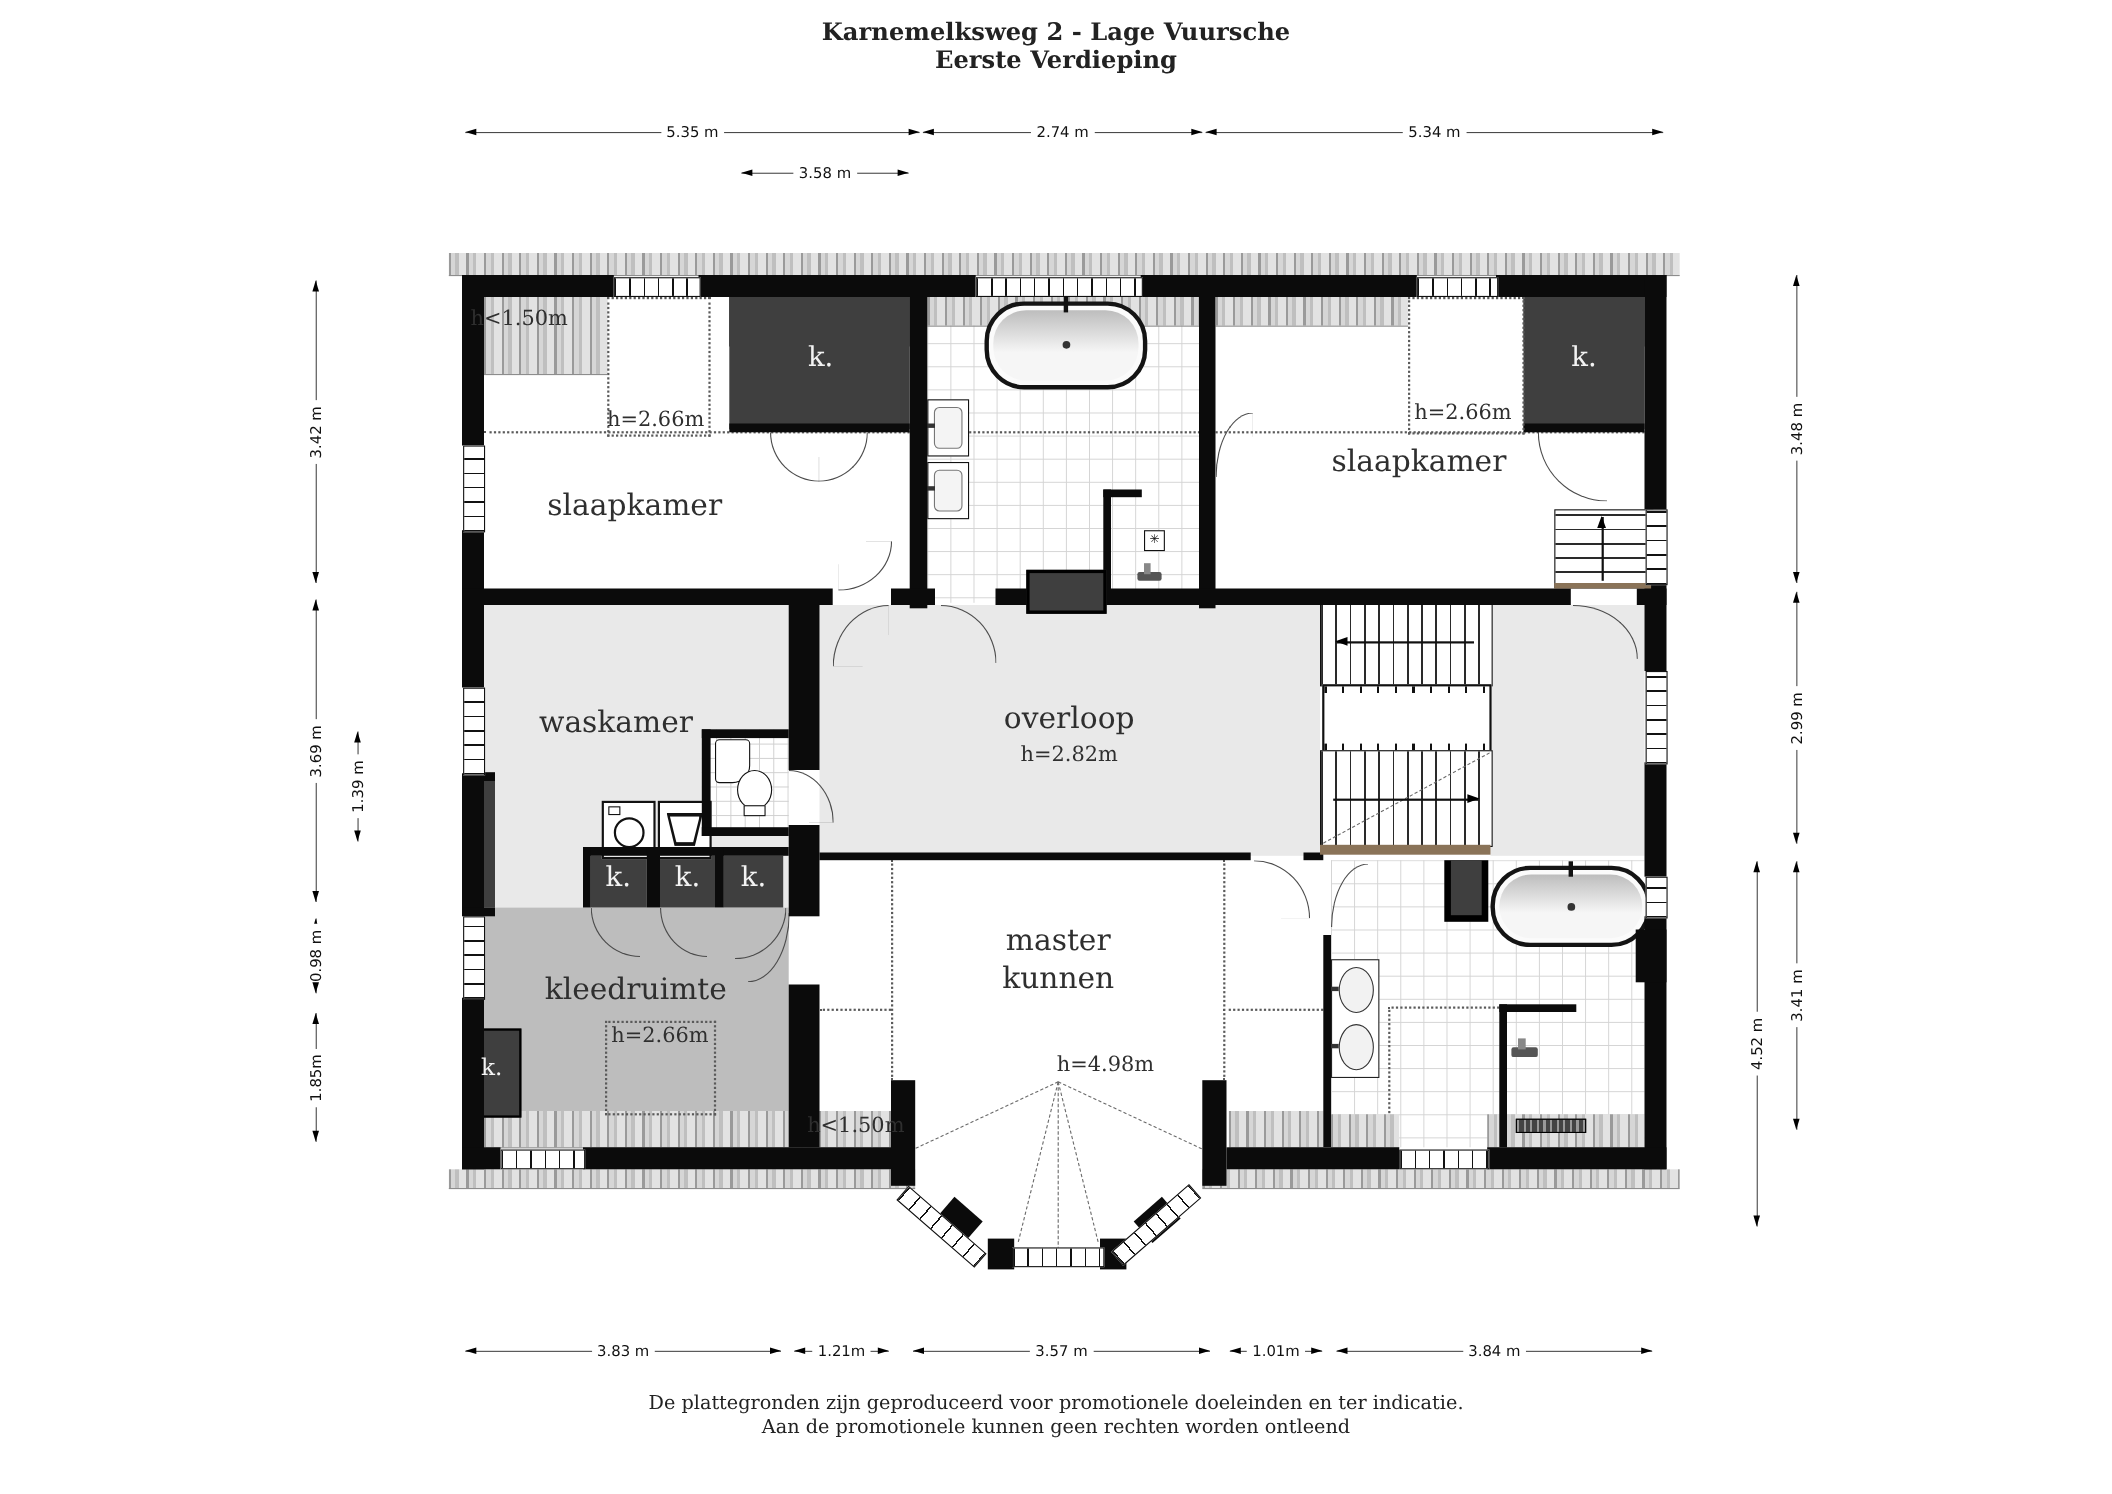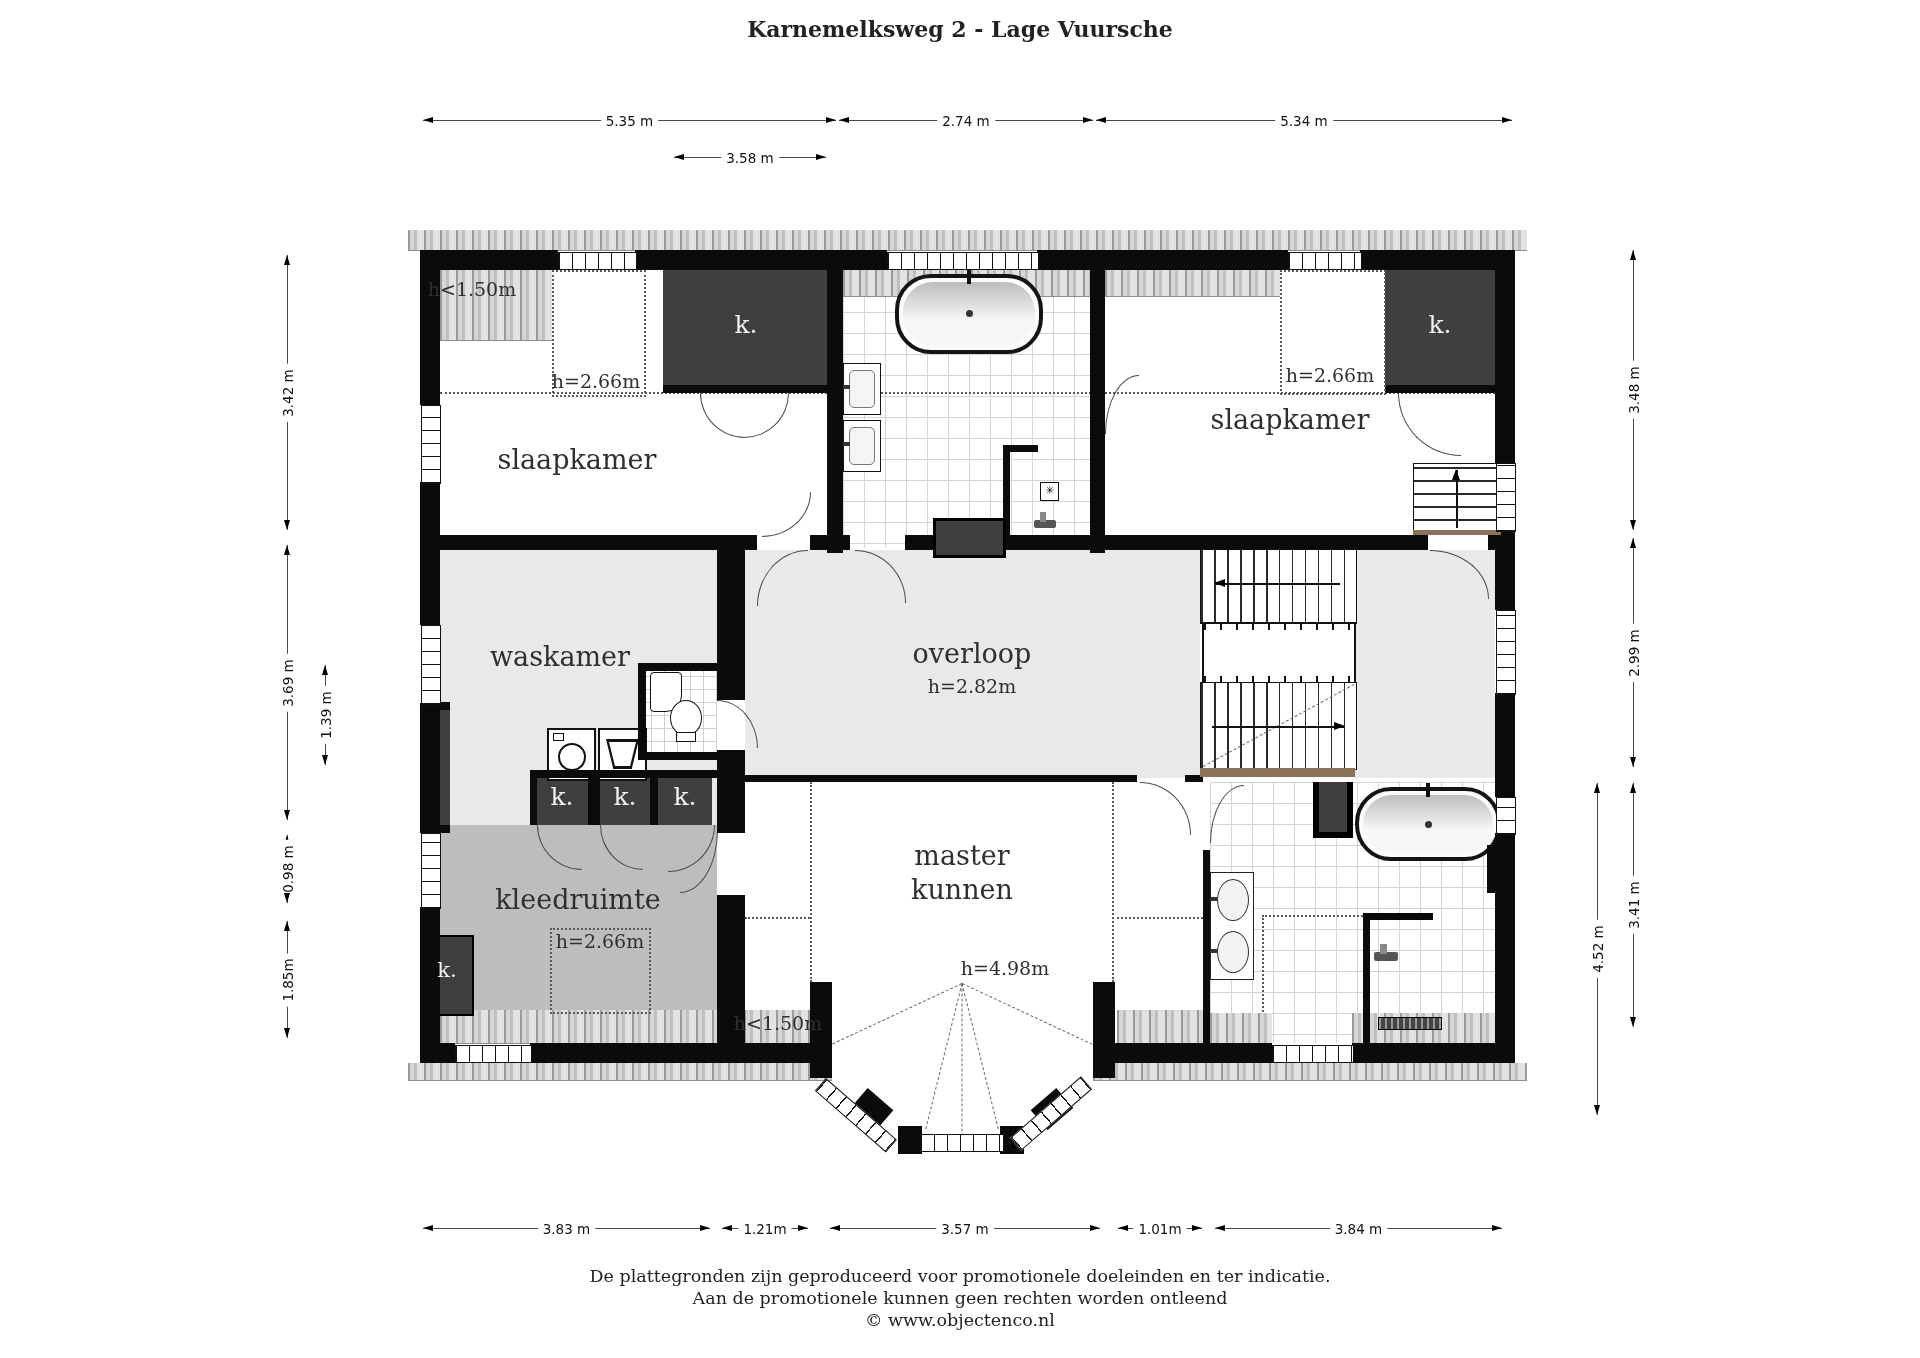--- a/index.html
+++ b/index.html
@@ -47,20 +47,21 @@
   .tub .in{position:absolute;left:4px;top:4px;right:4px;bottom:4px;border-radius:30px;background:linear-gradient(#bdbdbd,#f6f6f6 60%)}
   .sink{position:absolute;z-index:4;background:#fff;border:1.6px solid #111}
   .sink .b{position:absolute;left:5px;top:6px;right:5px;bottom:6px;border:1.2px solid #777;border-radius:5px;background:#f4f4f4}
 </style>
 </head>
 <body>
 
 <div id="c">
 
   <div class="ttl" style="top:16px">Karnemelksweg 2 - Lage Vuursche</div>
+  <div class="ttl" style="top:42px">Eerste Verdieping</div>
 
   <div class="fl" style="left:440px;top:270px;width:305px;height:265px;background:#fff"></div>
   <div class="fl tile" style="left:843px;top:270px;width:247px;height:278px"></div>
   <div class="fl" style="left:1105px;top:270px;width:390px;height:265px;background:#fff"></div>
   <div class="fl" style="left:440px;top:550px;width:277px;height:275px;background:#e9e9e9"></div>
   <div class="fl" style="left:745px;top:550px;width:455px;height:228px;background:#e9e9e9"></div>
   <div class="fl" style="left:1355px;top:550px;width:140px;height:228px;background:#e9e9e9"></div>
   <div class="fl" style="left:440px;top:825px;width:277px;height:218px;background:#bdbdbd"></div>
   <div class="fl" style="left:745px;top:782px;width:458px;height:261px;background:#fff"></div>
   <div class="fl tile" style="left:1210px;top:782px;width:285px;height:261px"></div>
@@ -343,15 +344,14 @@
     </div>
   <div class="dimv" style="left:1633px;top:783px;height:244px">
       <span>3.41 m</span>
     </div>
   <div class="dimv" style="left:1597px;top:783px;height:332px">
       <span>4.52 m</span>
     </div>
 
   <div class="foot" style="top:1266px">De plattegronden zijn geproduceerd voor promotionele doeleinden en ter indicatie.</div>
   <div class="foot" style="top:1288px">Aan de promotionele kunnen geen rechten worden ontleend</div>
-  <div class="foot" style="top:1310px">© www.objectenco.nl</div>
 
 </div>
 
 </body></html>

